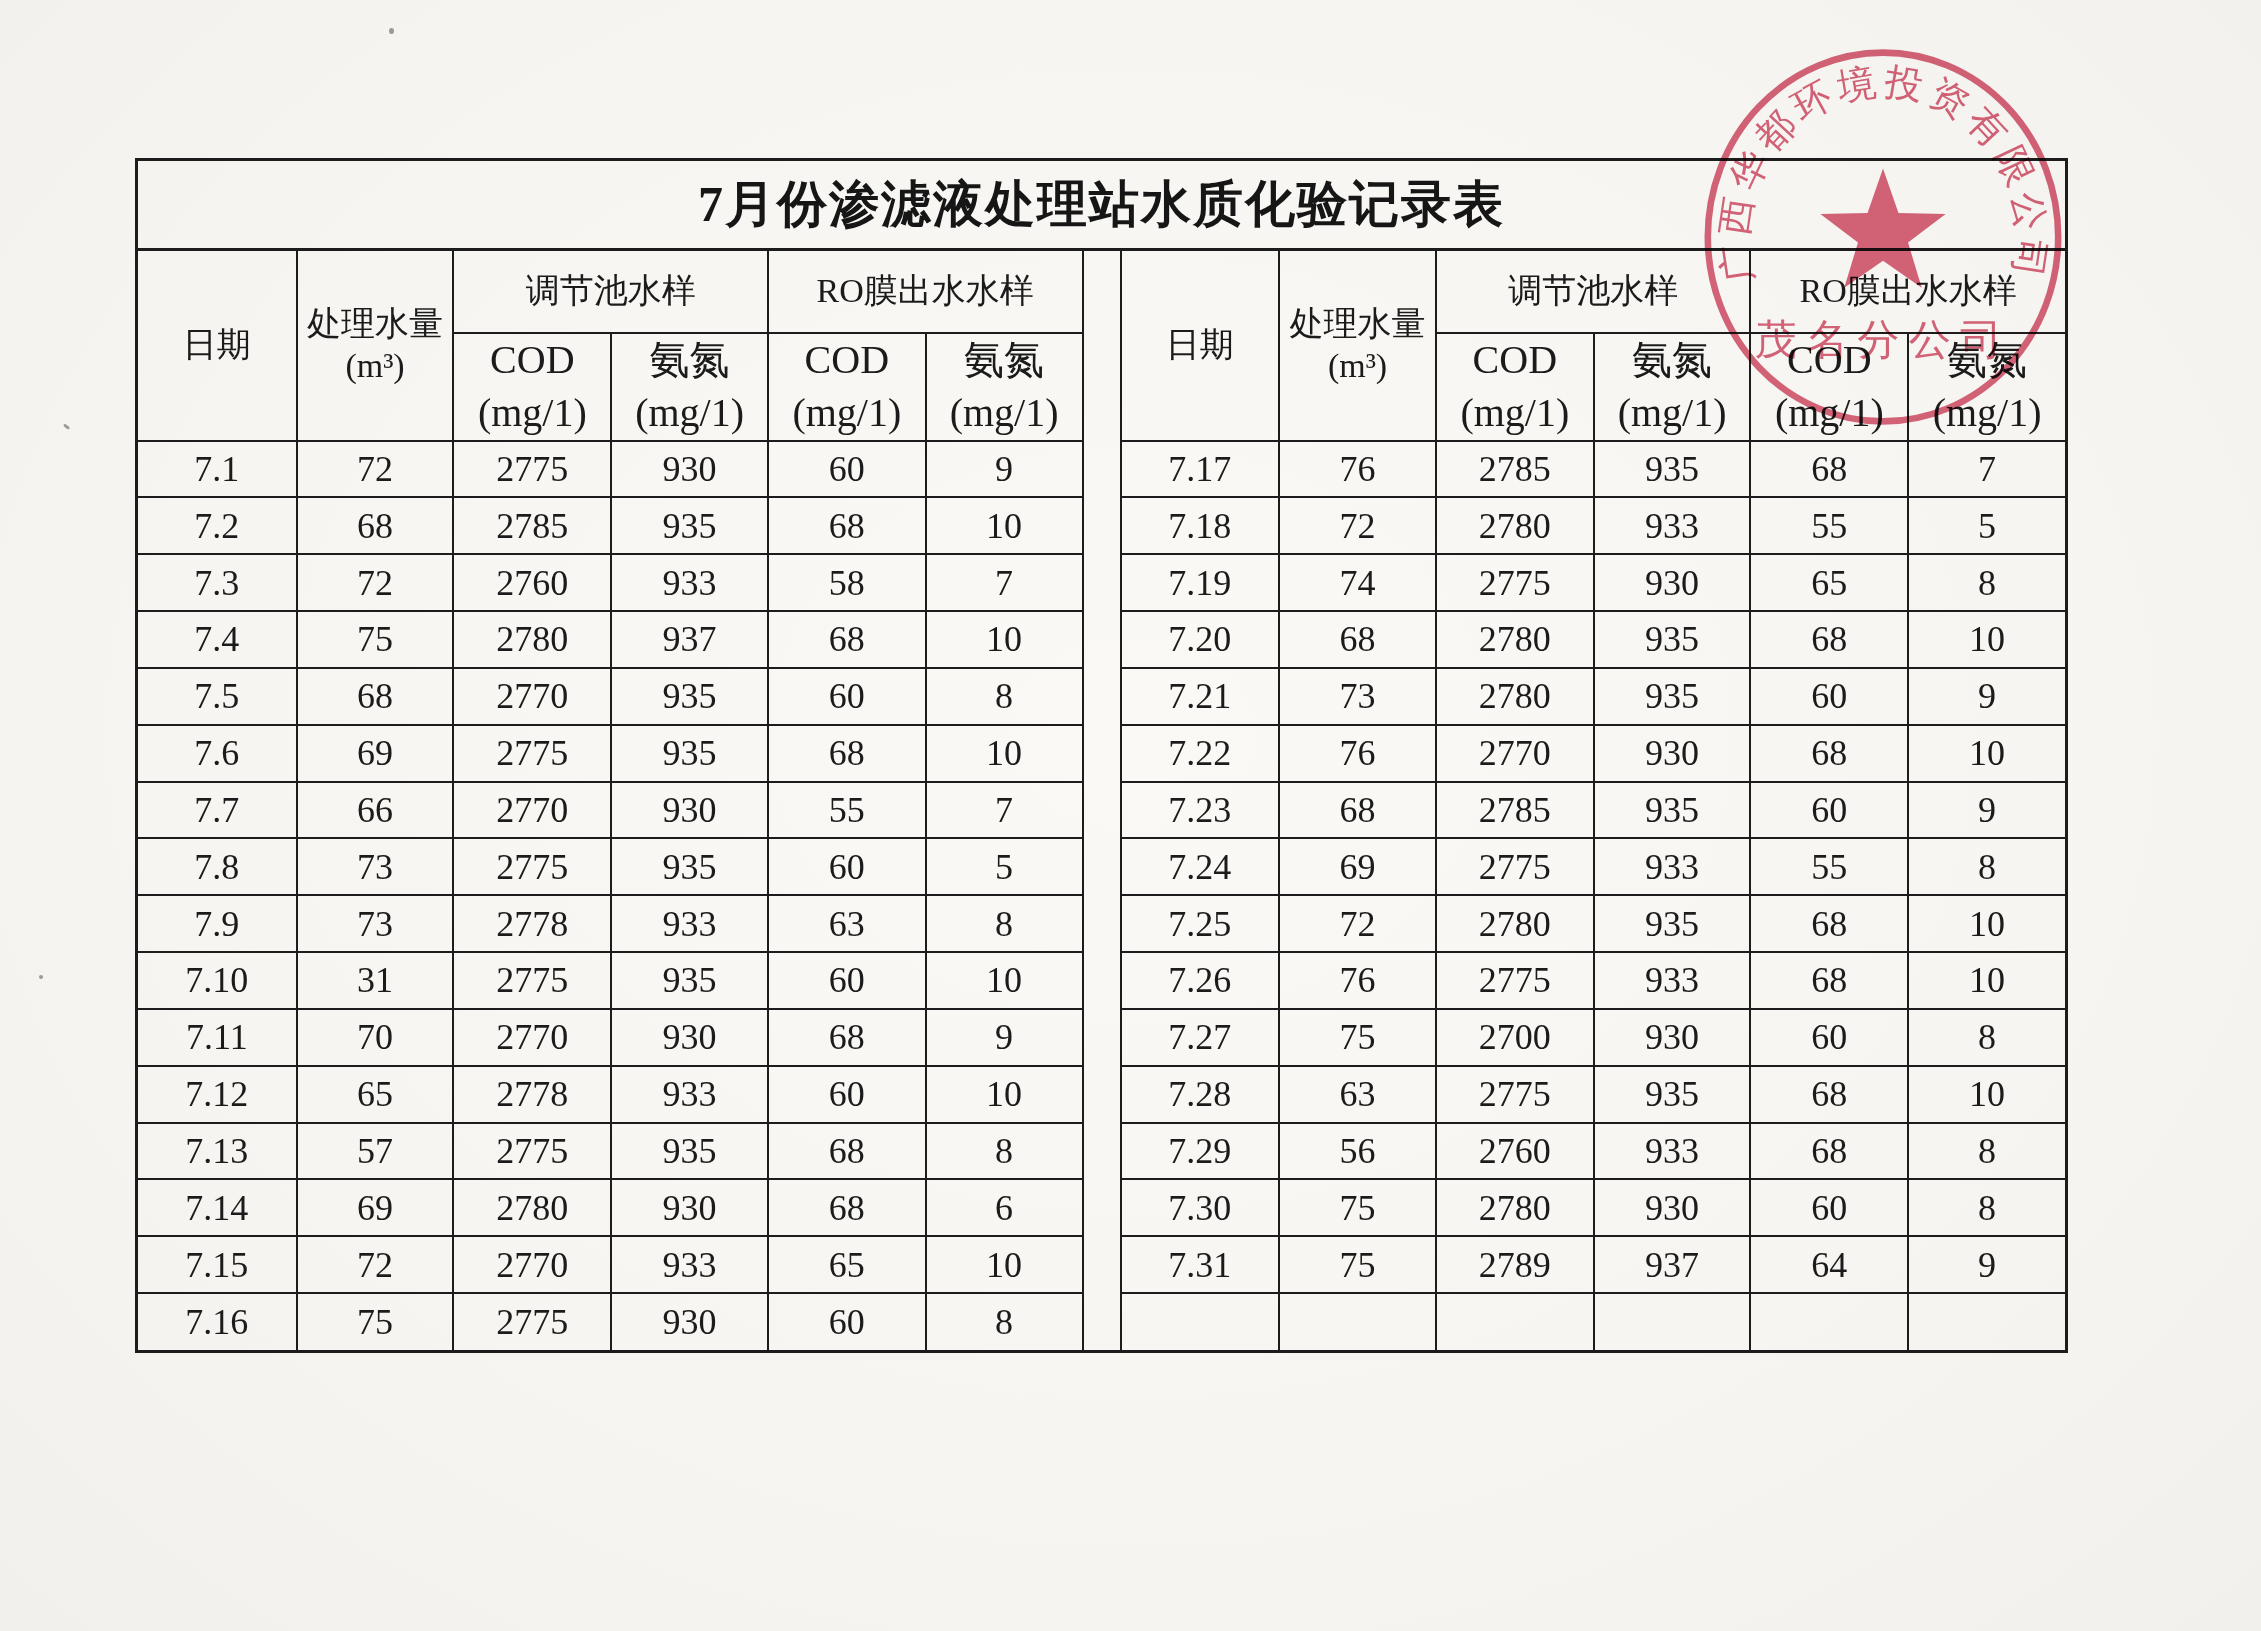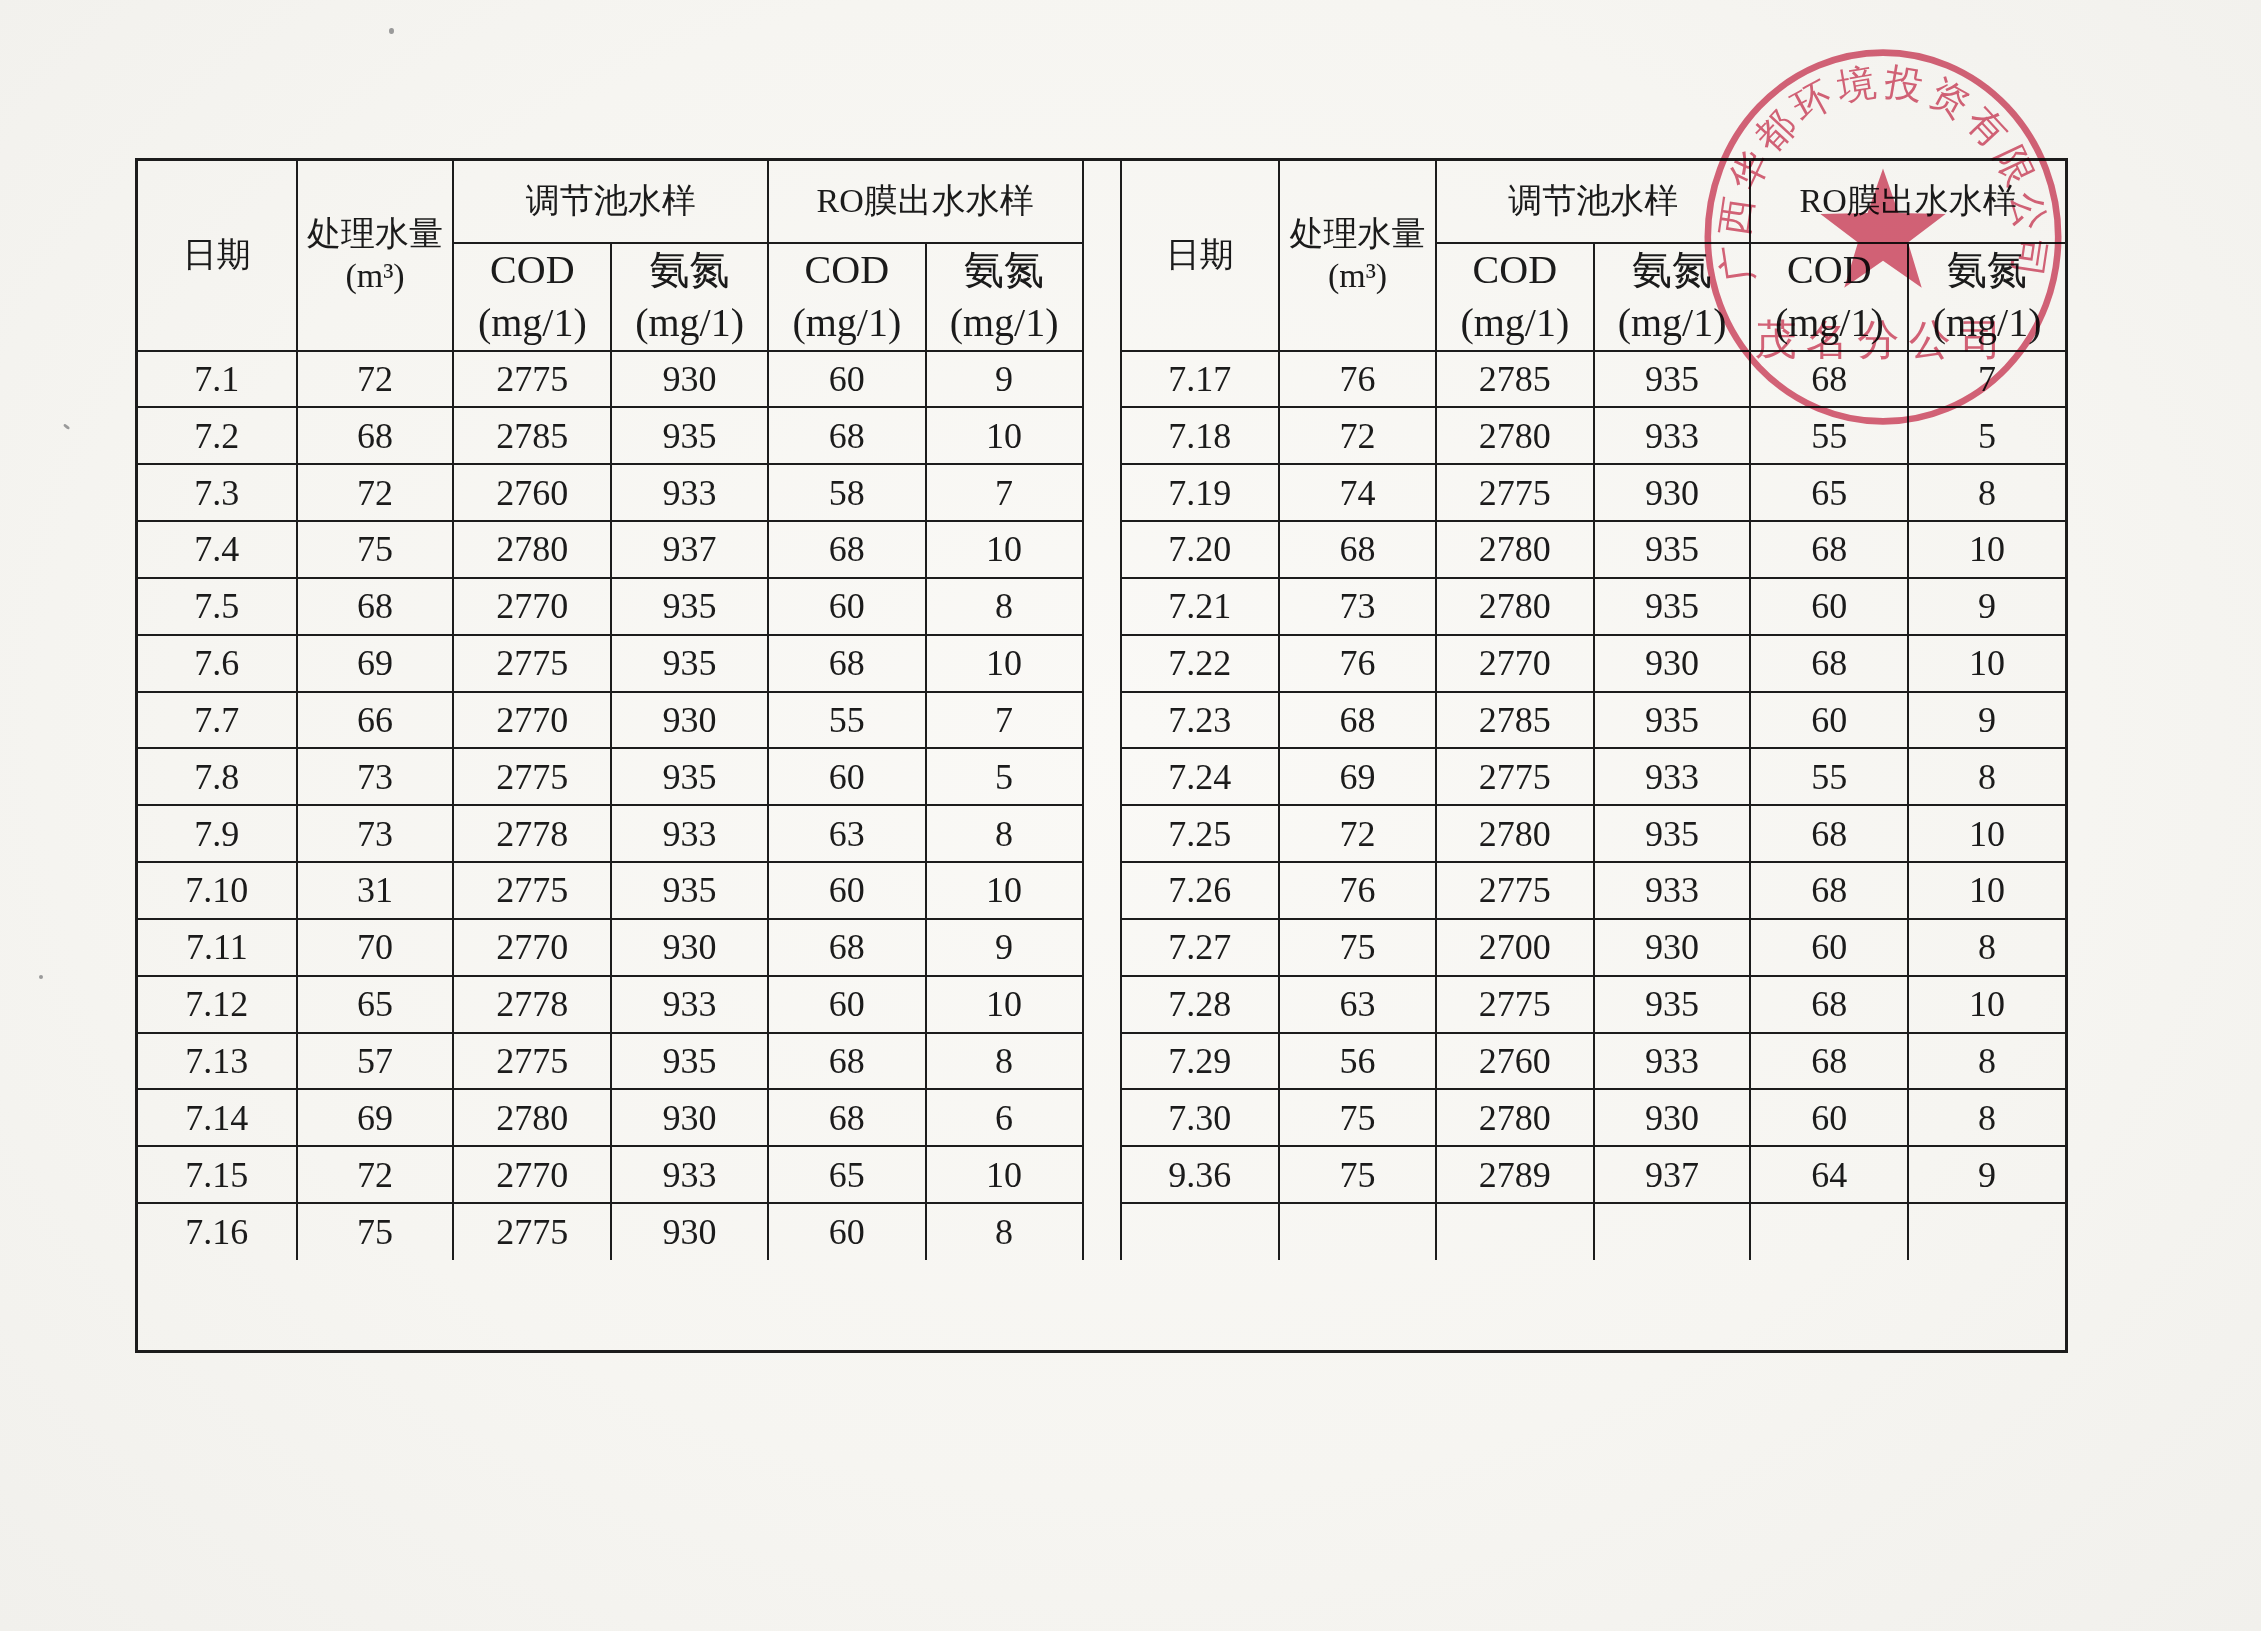--- a/index.html
+++ b/index.html
@@ -47,20 +47,23 @@
   }
   .speck{position:absolute;background:#9a9a9a;border-radius:50%;}
   .speck1{left:389px;top:28px;width:4.6px;height:6px;}
   .speck2{left:63px;top:425px;width:6.6px;height:3.3px;transform:rotate(35deg);}
   .speck3{left:39px;top:975px;width:4px;height:4px;}
 </style>
 </head>
 <body>
 
 <div class="sheet">
+  <div class="title-row">
+    <span class="title-text">7月份渗滤液处理站水质化验记录表</span>
+  </div>
   <div class="body-row">
 
     <table class="half left-half">
       <colgroup>
           <col style="width:16.8%">
           <col style="width:16.6%">
           <col style="width:16.7%">
           <col style="width:16.6%">
           <col style="width:16.7%">
           <col style="width:16.6%">
@@ -373,21 +376,21 @@
           </tr>
         <tr>
             <td>7.30</td>
             <td>75</td>
             <td>2780</td>
             <td>930</td>
             <td>60</td>
             <td>8</td>
           </tr>
         <tr>
-            <td>9.36</td>
+            <td>7.31</td>
             <td>75</td>
             <td>2789</td>
             <td>937</td>
             <td>64</td>
             <td>9</td>
           </tr>
         <tr>
             <td></td>
             <td></td>
             <td></td>

